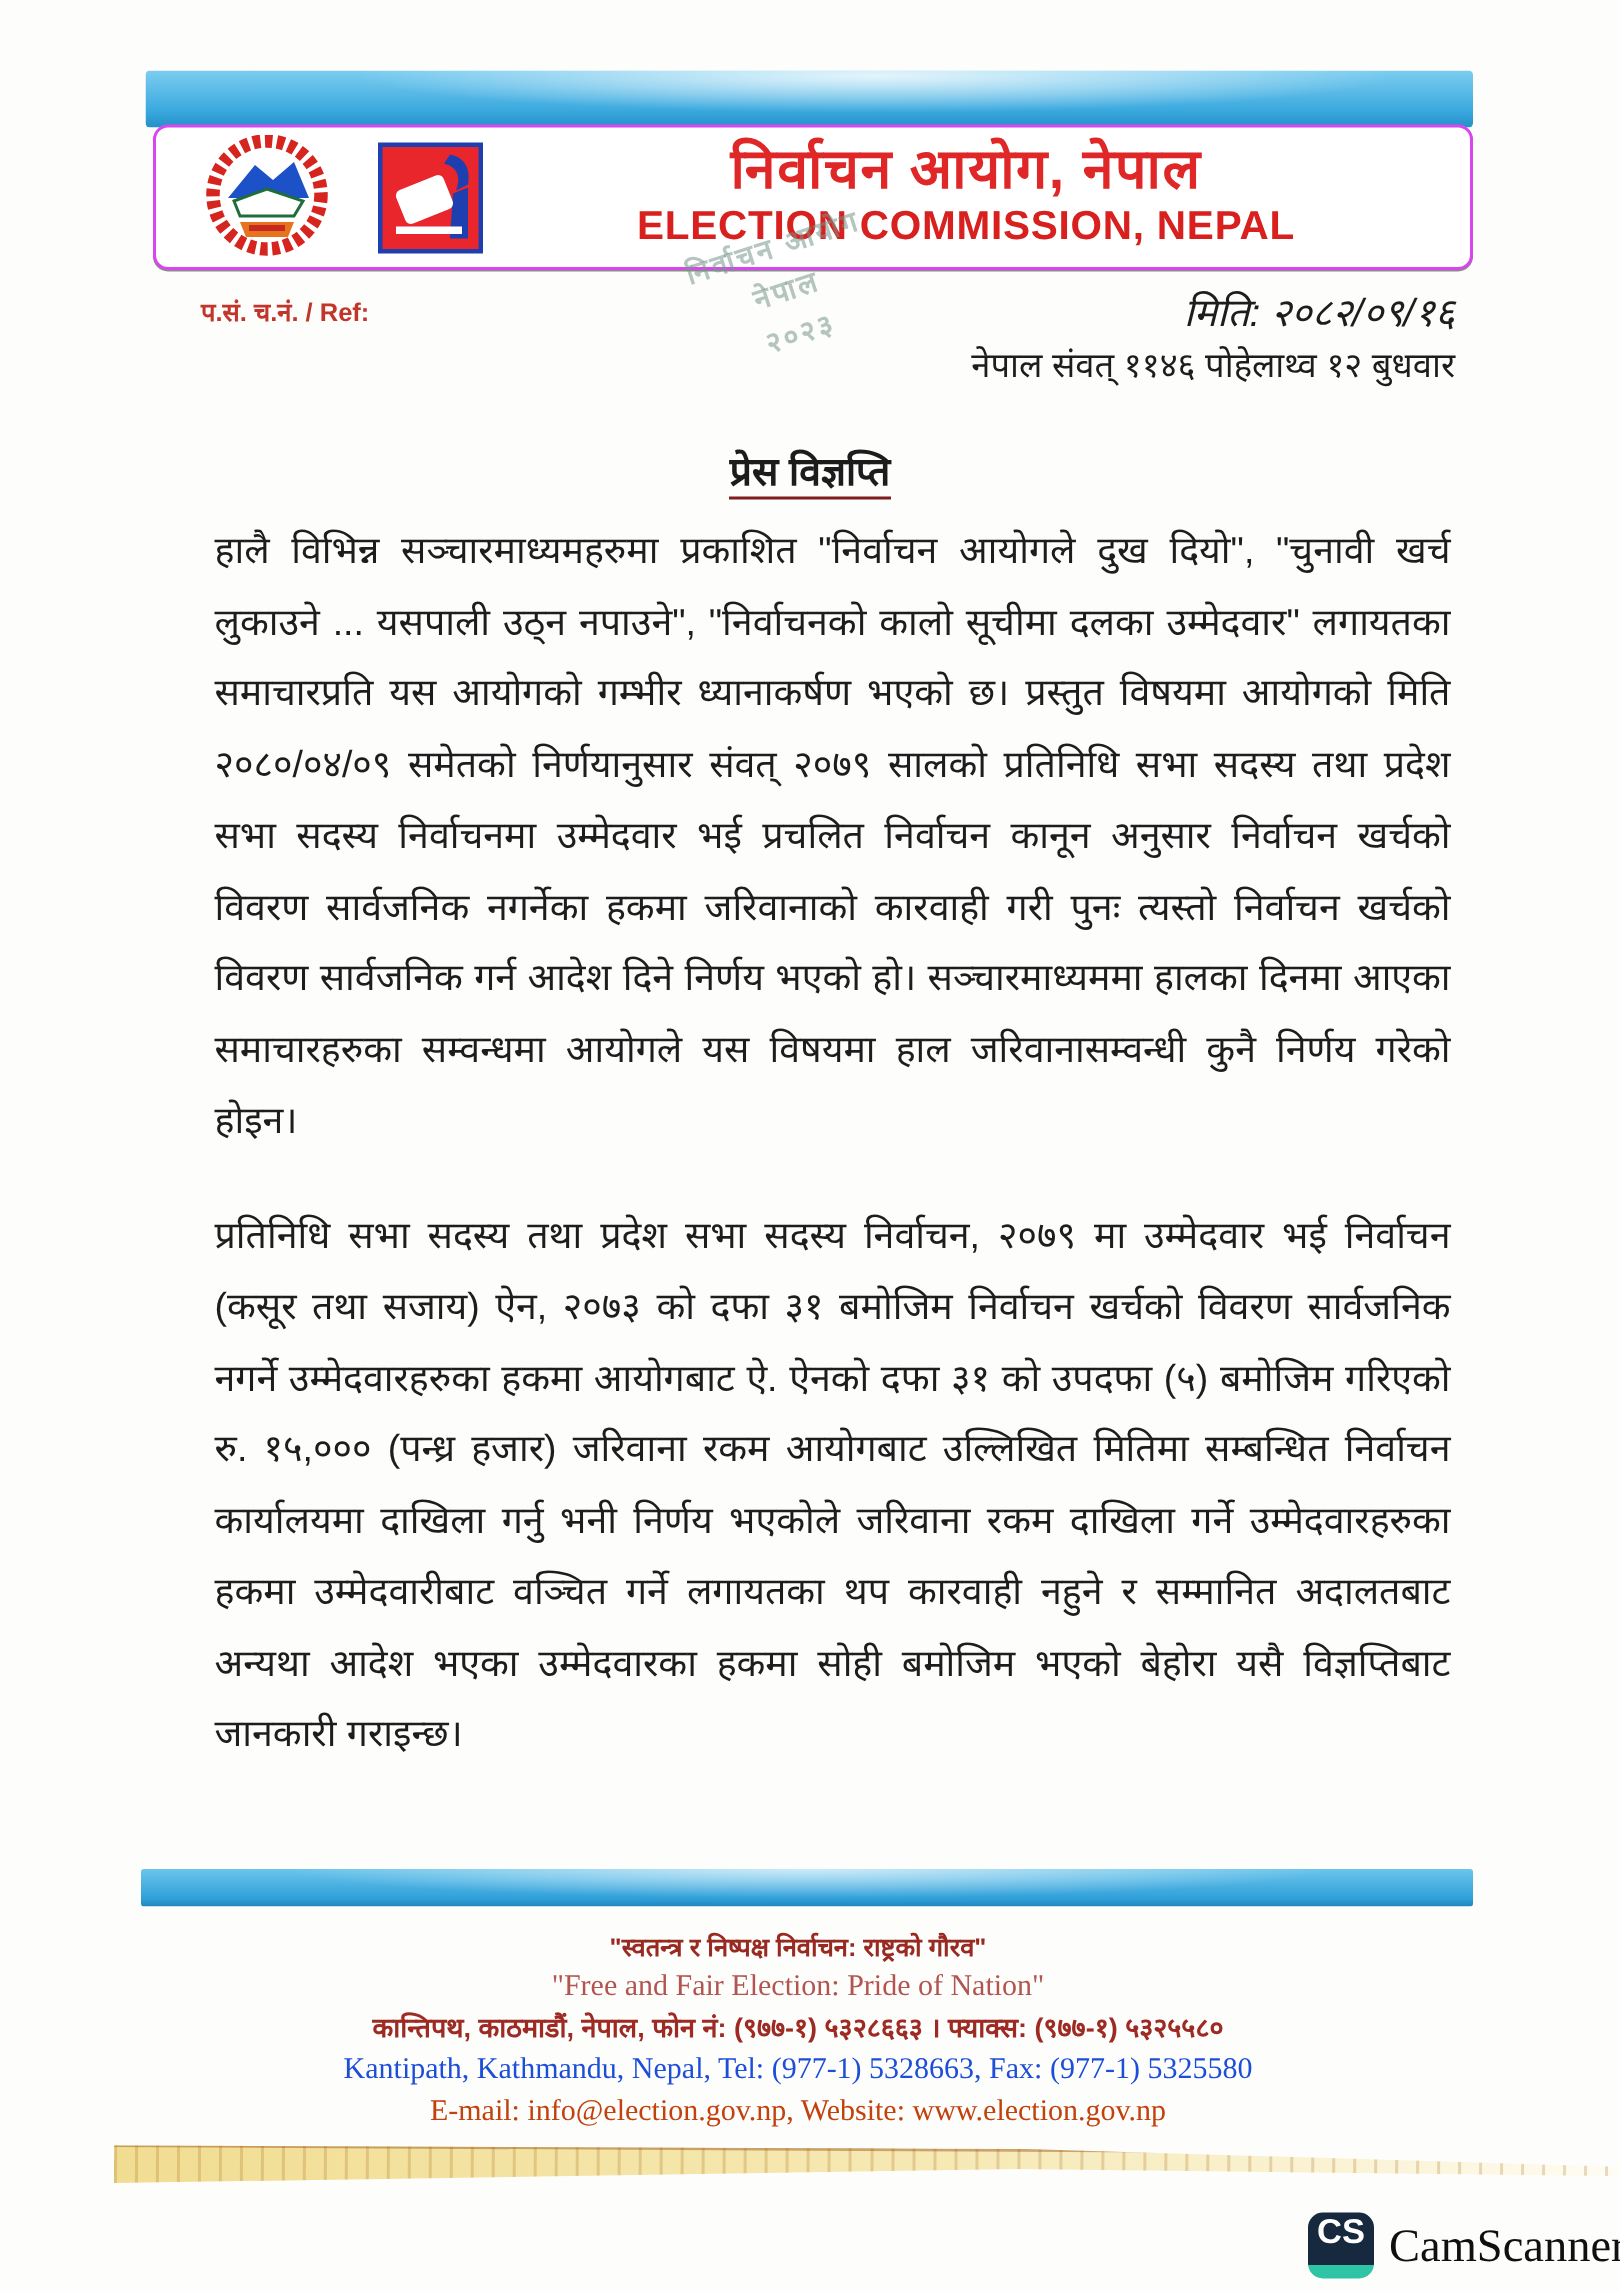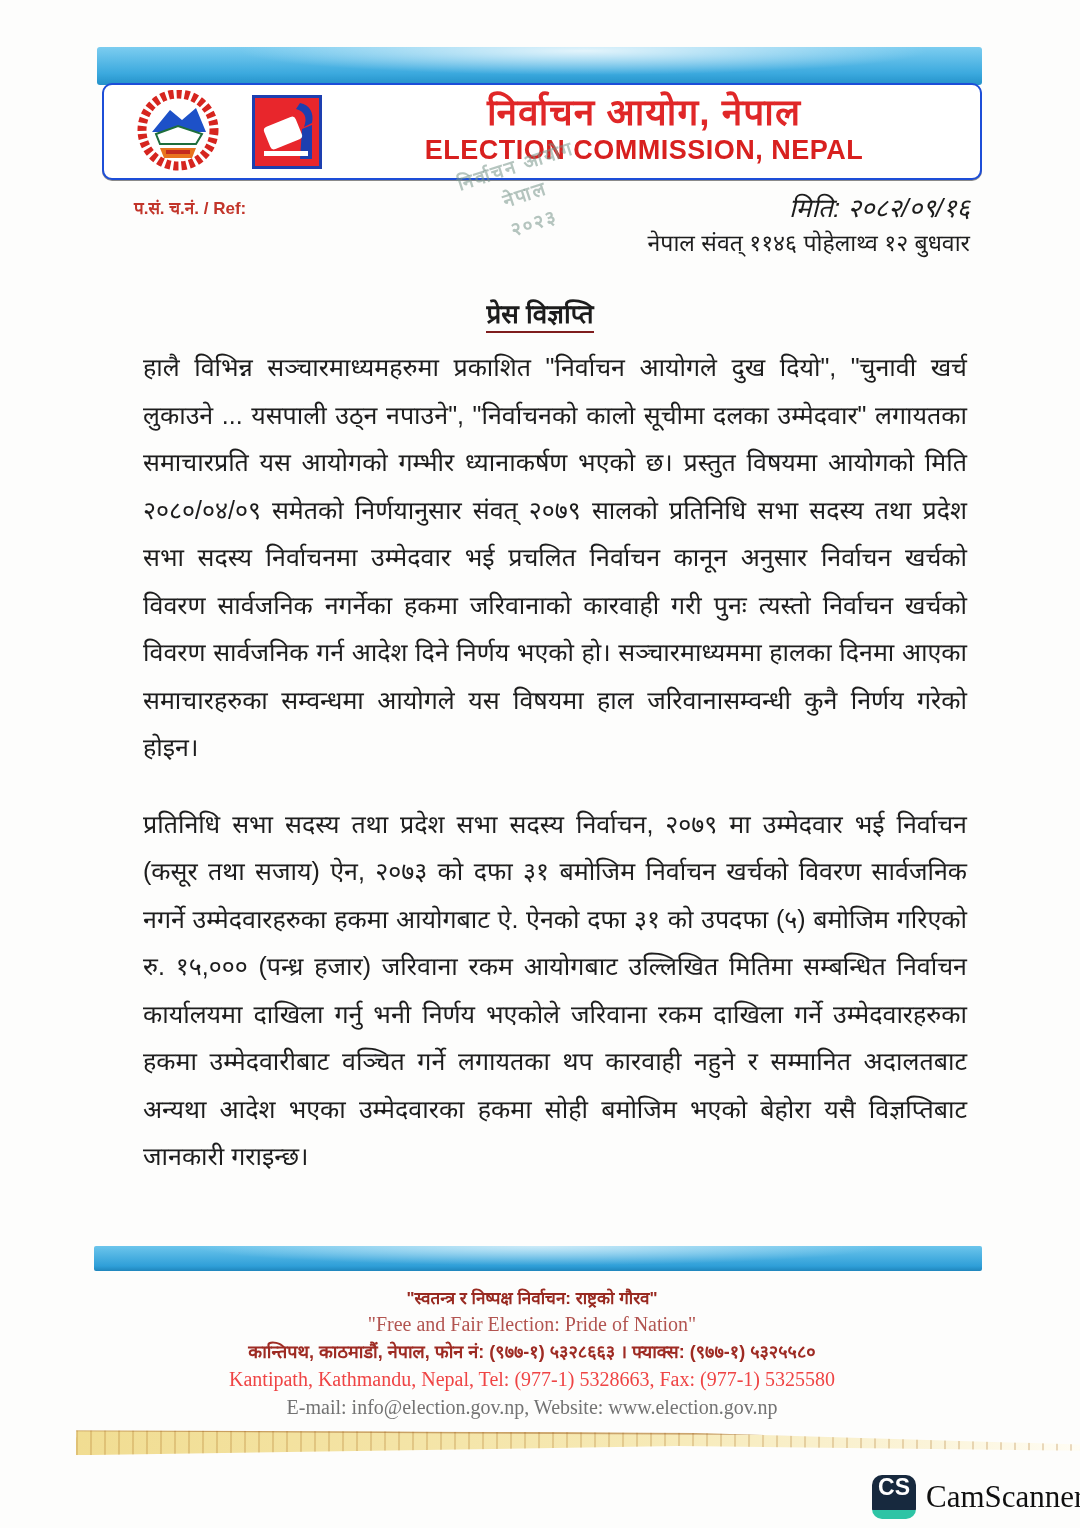--- a/index.html
+++ b/index.html
@@ -8,21 +8,21 @@
     font-family:"Liberation Sans", sans-serif;color:#222;
   }
   
   .top-bar{
     position:absolute;left:97px;top:47px;width:885px;height:38px;border-radius:3px;
     background-image:radial-gradient(ellipse at 55% 10%, rgba(255,255,255,.8), rgba(255,255,255,0) 50%),
                      linear-gradient(180deg,#7ccdf0 0%,#3ba9de 70%,#2391c9 100%);
   }
   .head-box{
     position:absolute;left:102px;top:83px;width:876px;height:93px;background:#fff;
-    border:2px solid #1d4ed8;border-radius:10px;box-shadow:0 1px 0 #8a8a8a;
+    border:2px solid #d946ef;border-radius:10px;box-shadow:0 1px 0 #8a8a8a;
   }
   .emblem{position:absolute;left:32px;top:5px;width:84px;height:82px;}
   .ec-logo{position:absolute;left:148px;top:10px;width:70px;height:74px;}
   .head-titles{position:absolute;left:240px;top:6px;width:600px;text-align:center;}
   .title-np{font-size:37px;font-weight:bold;color:#e02728;line-height:44px;letter-spacing:1px;}
   .title-en{font-size:27px;font-weight:bold;color:#d8201f;line-height:30px;letter-spacing:.5px;}
   
   .ref-label{position:absolute;left:88px;top:196px;font-size:17px;font-weight:bold;color:#c2352a;margin-left:46px;}
   .date-block{position:absolute;right:110px;top:193px;text-align:right;color:#1d1d1d;}
   .date-line1{font-size:26px;line-height:30px;font-style:italic;}
@@ -53,22 +53,22 @@
   
   .footer-bar{
     position:absolute;left:94px;top:1246px;width:888px;height:25px;border-radius:2px;
     background-image:radial-gradient(ellipse at 50% 0%, rgba(255,255,255,.65), rgba(255,255,255,0) 55%),
                      linear-gradient(180deg,#6cc5ec 0%,#2f9fd8 80%,#1f86bd 100%);
   }
   .footer-text{position:absolute;left:0;top:1286px;width:1064px;text-align:center;}
   .f-np-slogan{font-size:17px;font-weight:bold;color:#992a21;line-height:25px;}
   .f-en-slogan{font-family:"Liberation Serif",serif;font-size:20px;color:#b25450;line-height:27px;}
   .f-np-addr{font-size:18px;font-weight:bold;color:#9e2b23;line-height:28px;}
-  .f-en-addr{font-family:"Liberation Serif",serif;font-size:20px;color:#ef4444;line-height:27px;}
-  .f-contact{font-family:"Liberation Serif",serif;font-size:20px;color:#737373;line-height:28px;}
+  .f-en-addr{font-family:"Liberation Serif",serif;font-size:20px;color:#1d4ed8;line-height:27px;}
+  .f-contact{font-family:"Liberation Serif",serif;font-size:20px;color:#c2410c;line-height:28px;}
   
   .scan-strip{
     position:absolute;left:76px;top:1432px;width:1004px;height:24px;transform:rotate(.3deg);
     background:
       repeating-linear-gradient(90deg, rgba(170,110,30,.25) 0 2px, rgba(170,110,30,0) 2px 14px),
       linear-gradient(90deg,#f1dd92 0%,#f6e9b4 55%,#fbf4d9 85%,#fffdf4 100%);
     border-top:2px solid rgba(150,80,20,.45);
     clip-path:polygon(0 4%,60% 0,100% 38%,100% 62%,60% 52%,0 100%);
   }
   

